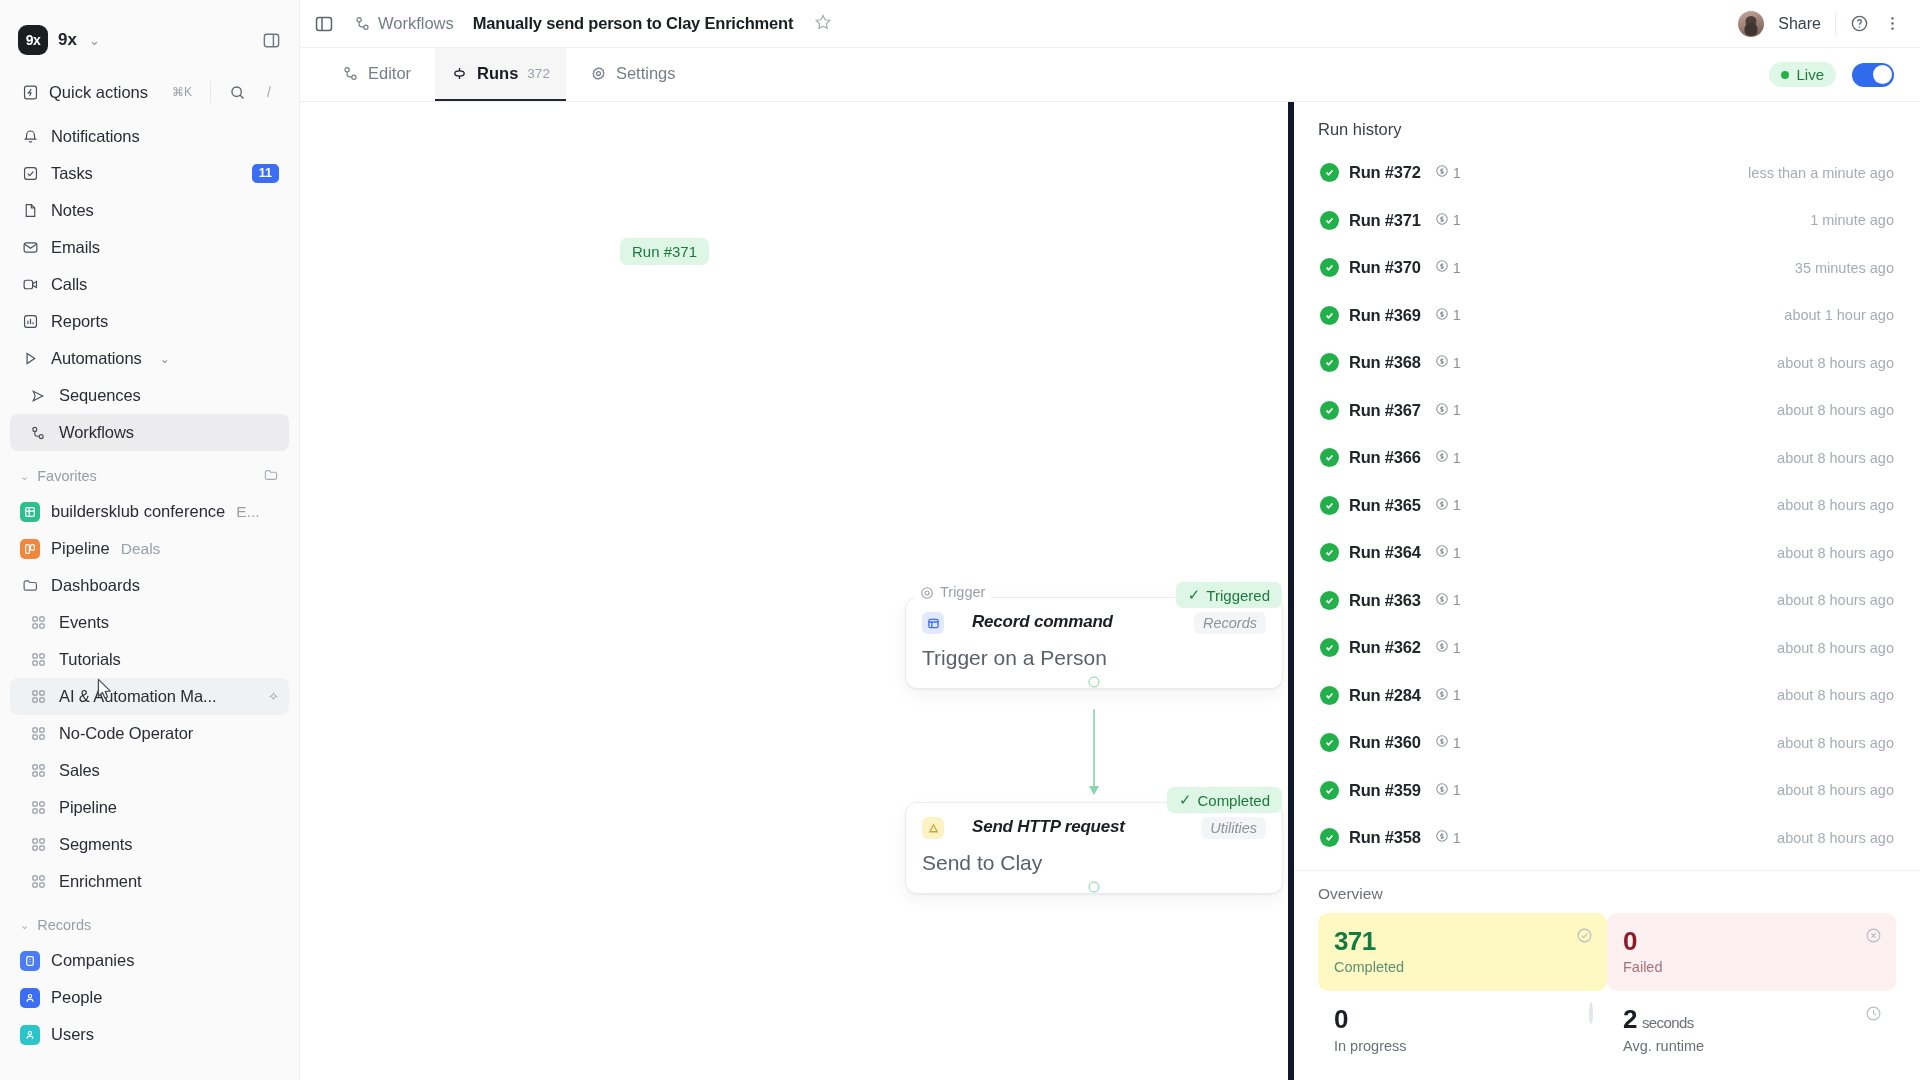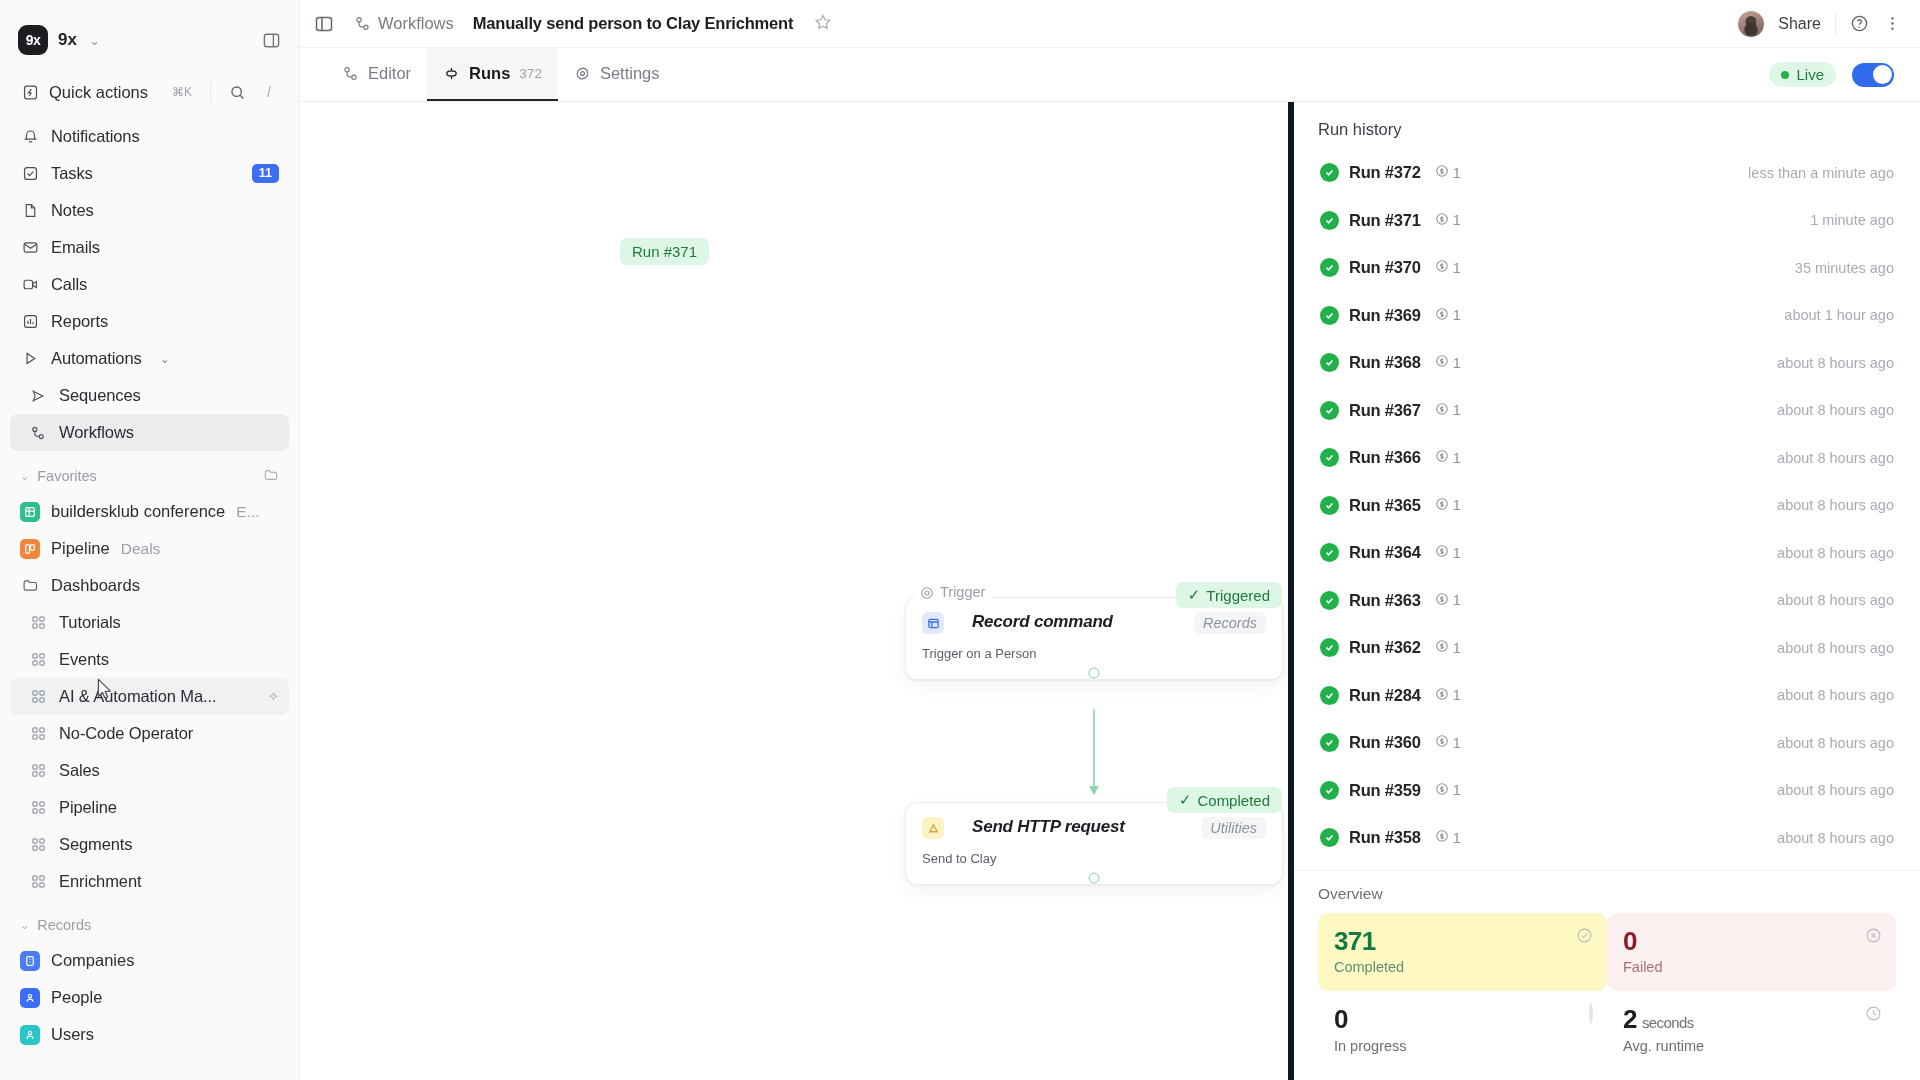--- a/index.html
+++ b/index.html
@@ -89,21 +89,21 @@
   .star { color:#a9aeb5; margin-left:12px; cursor:pointer; }
   .tb-right { margin-left:auto; display:flex; align-items:center; gap:14px; }
   .avatar { width:26px; height:26px; border-radius:50%; background:linear-gradient(160deg,#c9a79a,#6f5b53); overflow:hidden; position:relative;}
   .avatar::after{content:"";position:absolute;left:50%;top:52%;transform:translate(-50%,-10%);width:13px;height:13px;border-radius:50% 50% 40% 40%;background:#3f3530;}
   .avatar::before{content:"";position:absolute;left:50%;top:22%;transform:translateX(-50%);width:11px;height:11px;border-radius:50%;background:#4a3e37;}
   .share-btn { font-size:16px; color:#3c4149; font-weight:500; cursor:pointer; }
   .tb-sep { width:1px; height:22px; background:#e8eaec; }
 
   
   .tabsrow { height:54px; display:flex; align-items:center; padding:0 26px; border-bottom:1px solid #eceef0; position:relative;}
-  .tabs { display:flex; align-items:flex-start; gap:0; height:100%; }
+  .tabs { display:flex; align-items:flex-start; gap:8px; height:100%; }
   .tab {
     display:flex; align-items:center; gap:9px; height:100%;
     padding:0 16px; font-size:16.5px; color:#787e86; cursor:pointer;
     position:relative; border-bottom:2px solid transparent;
   }
   .tab.active { color:#191c21; font-weight:600; border-bottom:2px solid #24272c; background:#f6f6f7; }
   .tab .tcount { font-size:13.5px; color:#9aa0a8; font-weight:400; }
   .live-wrap { margin-left:auto; display:flex; align-items:center; gap:16px;}
   .live-pill {
     display:flex; align-items:center; gap:7px;
@@ -137,21 +137,21 @@
   .node-status {
     position:absolute; right:0px; top:-16px;
     display:flex; align-items:center; gap:6px;
     background:#ddf6e5; color:#1d7a3c; font-size:15px; font-weight:500;
     padding:4px 12px; border-radius:7px;
   }
   .node-head { display:flex; align-items:flex-start; gap:28px; padding:14px 16px 12px 16px;font-style:italic; }
   .node-ic { width:22px; height:22px; border-radius:6px; display:flex; align-items:center; justify-content:center; font-size:12px; flex:0 0 22px;}
   .node-title { font-size:17px; font-weight:600; color:#1b1e23; letter-spacing:-.2px;}
   .node-cat { margin-left:auto; font-size:14.5px; color:#8d939b; background:#f4f5f6; padding:3px 9px; border-radius:6px;}
-  .node-body { padding:0 16px 18px 16px; font-size:13px; color:#5b616a; }
+  .node-body { padding:0 16px 18px 16px; font-size:21px; color:#5b616a; }
   .node-port {
     position:absolute; left:50%; transform:translate(-50%,-50%);
     width:11px; height:11px; border-radius:50%; background:#fff; border:1.6px solid #7fd4a4;
   }
   .connector { position:absolute; left:793px; top:607px; width:2px; height:85px; background:#9fdcbb; }
   .connector::after{
     content:""; position:absolute; left:50%; bottom:-1px; transform:translateX(-50%);
     border-left:5px solid transparent; border-right:5px solid transparent; border-top:9px solid #8bd4ad;
   }
 
@@ -367,32 +367,32 @@
 
       <div class="nav-item nav-sub">
         <span class="grid-ic">
           <svg width="15" height="15" viewBox="0 0 16 16" fill="none" stroke="currentColor" stroke-width="1.3">
               <rect x="2" y="2" width="4.6" height="4.6" rx="1.2"></rect>
               <rect x="9.4" y="2" width="4.6" height="4.6" rx="1.2"></rect>
               <rect x="2" y="9.4" width="4.6" height="4.6" rx="1.2"></rect>
               <rect x="9.4" y="9.4" width="4.6" height="4.6" rx="1.2"></rect>
             </svg>
         </span>
-        <span class="label">Tutorials</span>
+        <span class="label">Events</span>
       </div>
       <div class="nav-item nav-sub">
         <span class="grid-ic">
           <svg width="15" height="15" viewBox="0 0 16 16" fill="none" stroke="currentColor" stroke-width="1.3">
               <rect x="2" y="2" width="4.6" height="4.6" rx="1.2"></rect>
               <rect x="9.4" y="2" width="4.6" height="4.6" rx="1.2"></rect>
               <rect x="2" y="9.4" width="4.6" height="4.6" rx="1.2"></rect>
               <rect x="9.4" y="9.4" width="4.6" height="4.6" rx="1.2"></rect>
             </svg>
         </span>
-        <span class="label">Events</span>
+        <span class="label">Tutorials</span>
       </div>
       <div class="nav-item nav-sub" style="background:#f0f1f3;">
         <span class="grid-ic">
           <svg width="15" height="15" viewBox="0 0 16 16" fill="none" stroke="currentColor" stroke-width="1.3">
               <rect x="2" y="2" width="4.6" height="4.6" rx="1.2"></rect>
               <rect x="9.4" y="2" width="4.6" height="4.6" rx="1.2"></rect>
               <rect x="2" y="9.4" width="4.6" height="4.6" rx="1.2"></rect>
               <rect x="9.4" y="9.4" width="4.6" height="4.6" rx="1.2"></rect>
             </svg>
         </span>

